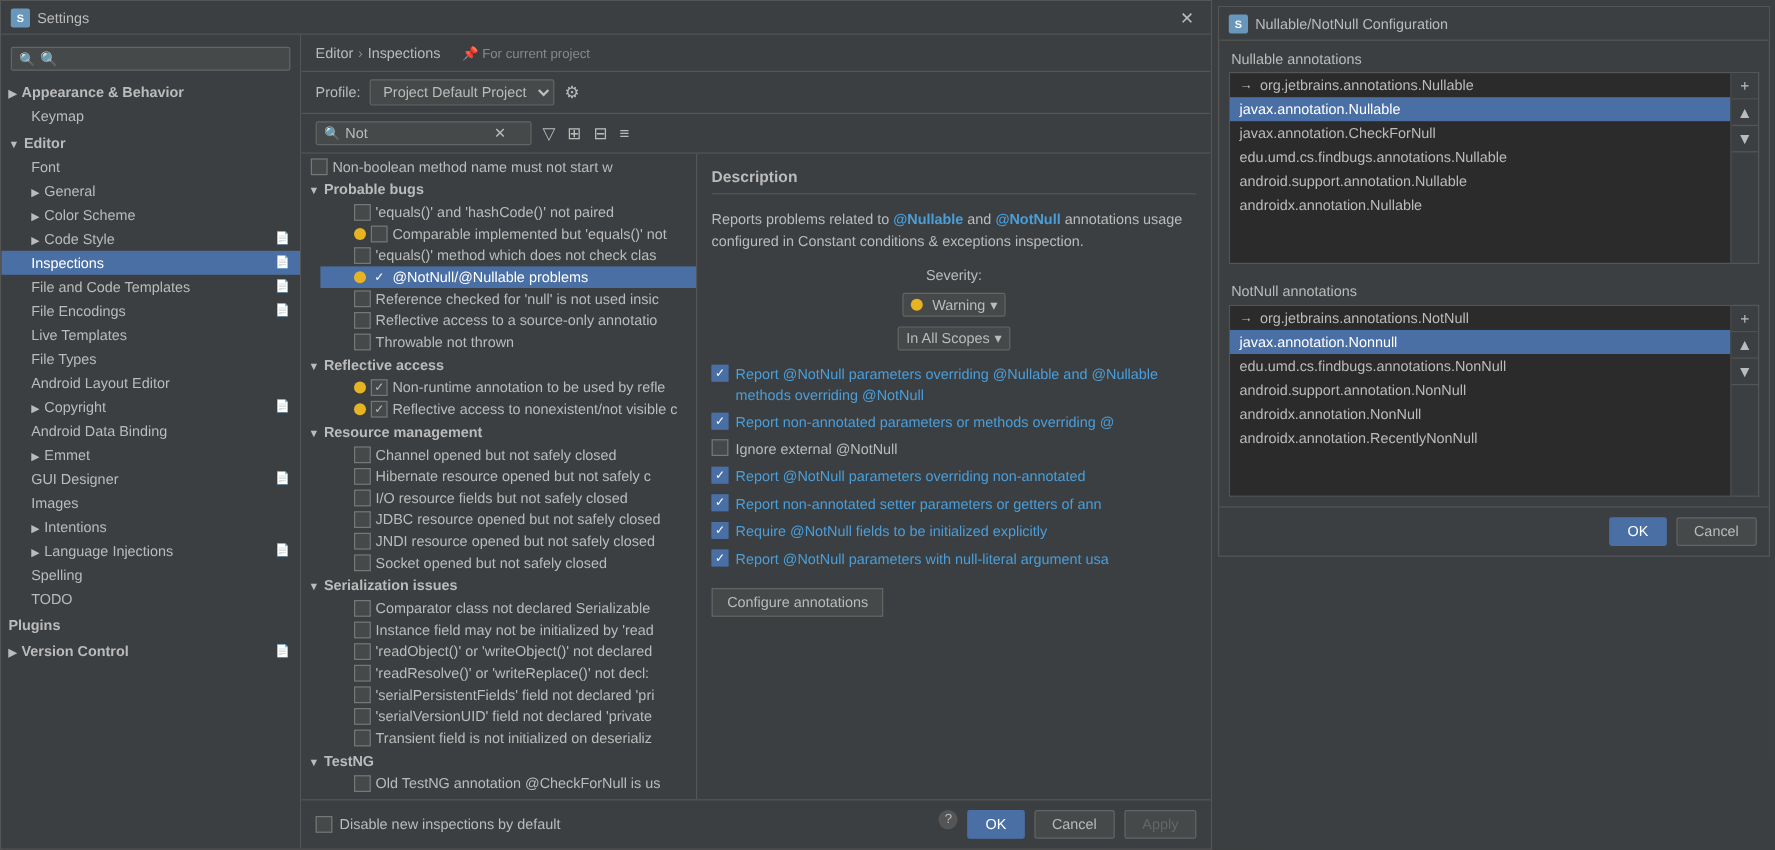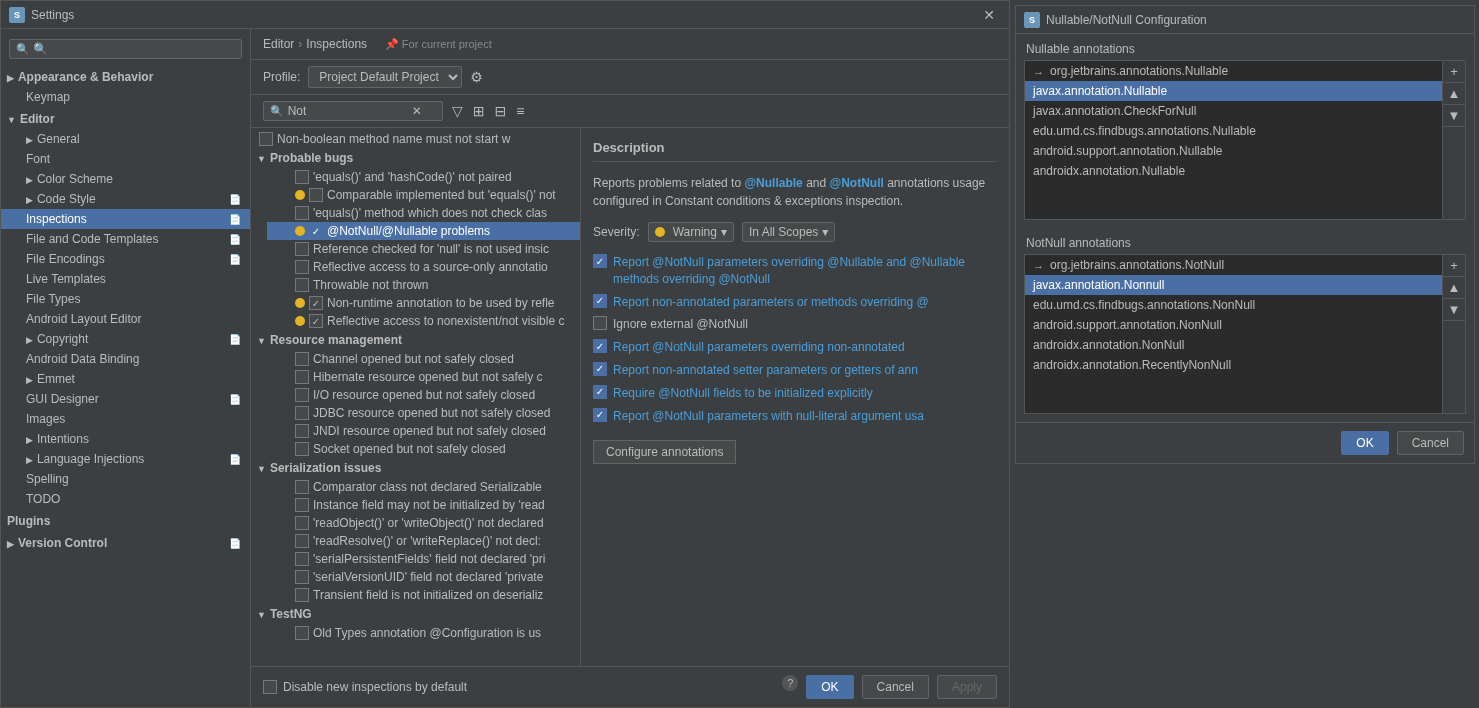--- a/index.html
+++ b/index.html
@@ -287,20 +287,21 @@
       font-size: 12px;
       line-height: 1.5;
     }
 
     .desc-text b { color: #4a9eda; }
 
     .severity-row {
       display: flex;
       align-items: center;
       gap: 8px;
+      flex-direction: column;
     }
 
     .severity-label { color: #bbb; font-size: 12px; }
 
     .severity-select {
       background: #45494a;
       border: 1px solid #646464;
       color: #bbb;
       font-size: 12px;
       padding: 2px 6px;
@@ -529,26 +530,26 @@
       <div class="sidebar-item sidebar-indent1">
         <span>Keymap</span>
       </div>
 
       <div class="sidebar-group-header">
         <span class="arrow-down"></span>
         <span>Editor</span>
       </div>
 
       <div class="sidebar-item sidebar-indent1">
+        <span>Font</span>
+      </div>
+
+      <div class="sidebar-item sidebar-indent1">
         <span class="arrow-right"></span>
         <span>General</span>
-      </div>
-
-      <div class="sidebar-item sidebar-indent1">
-        <span>Font</span>
       </div>
 
       <div class="sidebar-item sidebar-indent1">
         <span class="arrow-right"></span>
         <span>Color Scheme</span>
       </div>
 
       <div class="sidebar-item sidebar-indent1">
         <span class="arrow-right"></span>
         <span>Code Style</span>
@@ -716,20 +717,24 @@
           <div class="tree-item indent1" style="padding-left:28px;text-align:right;">
             <div class="checkbox"></div>
             <span>Reflective access to a source-only annotatio</span>
           </div>
 
           <div class="tree-item indent1" style="padding-left:28px;">
             <div class="checkbox"></div>
             <span>Throwable not thrown</span>
           </div>
 
+          <div class="tree-group">
+            <span class="arrow-down"></span>
+            <span>Reflective access</span>
+          </div>
 
           <div class="tree-item indent1" style="padding-left:28px;">
             <div class="warning-dot"></div>
             <div class="checkbox checked">✓</div>
             <span>Non-runtime annotation to be used by refle</span>
           </div>
 
           <div class="tree-item indent1" style="padding-left:28px;">
             <div class="warning-dot"></div>
             <div class="checkbox checked">✓</div>
@@ -746,21 +751,21 @@
             <span>Channel opened but not safely closed</span>
           </div>
 
           <div class="tree-item indent1" style="padding-left:28px;">
             <div class="checkbox"></div>
             <span>Hibernate resource opened but not safely c</span>
           </div>
 
           <div class="tree-item indent1" style="padding-left:28px;">
             <div class="checkbox"></div>
-            <span>I/O resource opened but not safely closed</span>
+            <span>I/O resource fields but not safely closed</span>
           </div>
 
           <div class="tree-item indent1" style="padding-left:28px;">
             <div class="checkbox"></div>
             <span>JDBC resource opened but not safely closed</span>
           </div>
 
           <div class="tree-item indent1" style="padding-left:28px;">
             <div class="checkbox"></div>
             <span>JNDI resource opened but not safely closed</span>
@@ -811,21 +816,21 @@
             <span>Transient field is not initialized on deserializ</span>
           </div>
 
           <div class="tree-group">
             <span class="arrow-down"></span>
             <span>TestNG</span>
           </div>
 
           <div class="tree-item indent1" style="padding-left:28px;">
             <div class="checkbox"></div>
-            <span>Old Types annotation @Configuration is us</span>
+            <span>Old TestNG annotation @CheckForNull is us</span>
           </div>
 
         </div>
 
         <div class="desc-panel">
 
           <div class="desc-title">Description</div>
 
           <div class="desc-text">
             Reports problems related to <b>@Nullable</b> and <b>@NotNull</b> annotations usage configured in Constant conditions &amp; exceptions inspection.

